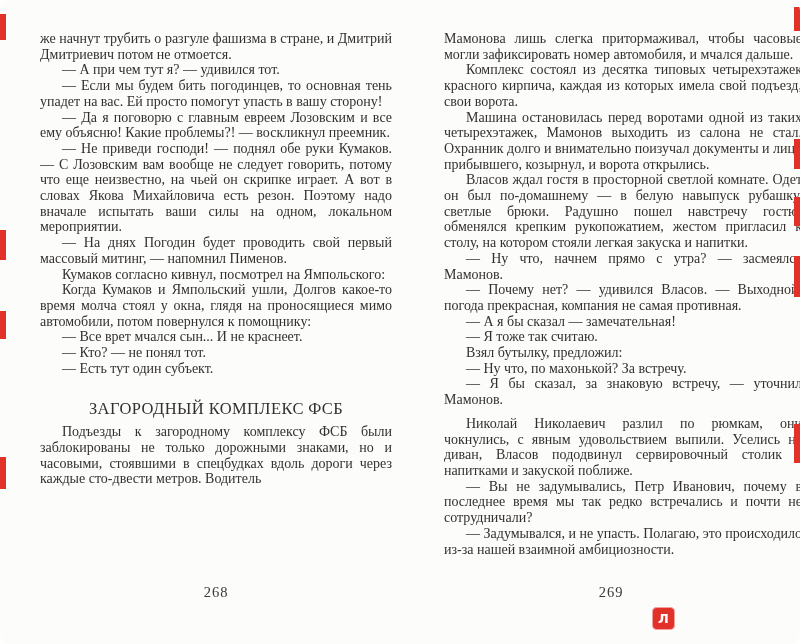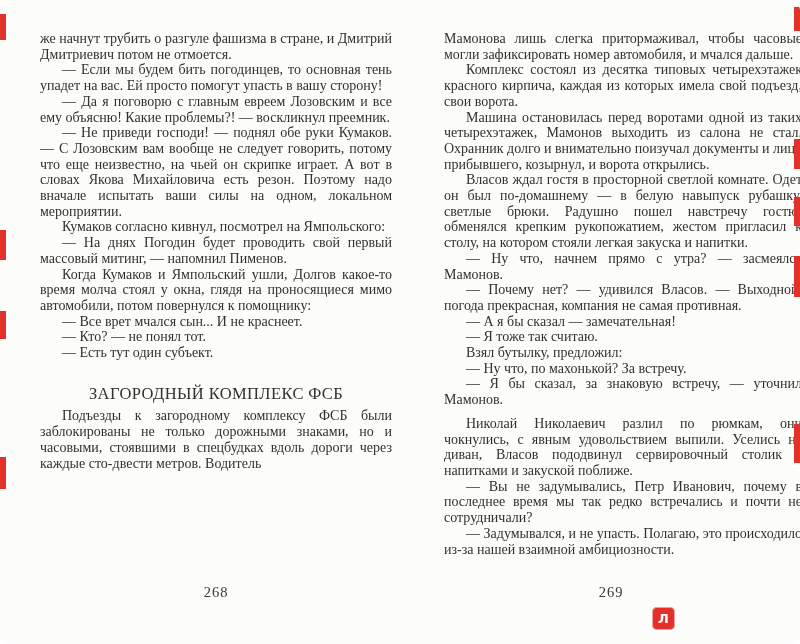--- a/index.html
+++ b/index.html
@@ -67,25 +67,26 @@
   }
   .edge-mark.left  { left: 0; }
   .edge-mark.right { right: 0; }
 </style>
 </head>
 <body>
 
 <div class="screen" style="background: rgb(252, 252, 250); color: rgb(51, 48, 45); border-radius: 11px;">
   <div class="page-body" id="left-body">
       <p class="paragraph">же начнут трубить о разгуле фашизма в стране, и Дмитрий Дмитриевич потом не отмоется.</p>
+      <p class="paragraph indent">— А при чем тут я? — удивился тот.</p>
       <p class="paragraph indent">— Если мы будем бить погодинцев, то основная тень упадет на вас. Ей просто помогут упасть в вашу сторону!</p>
       <p class="paragraph indent">— Да я поговорю с главным евреем Лозовским и все ему объясню! Какие проблемы?! — воскликнул преемник.</p>
       <p class="paragraph indent">— Не приведи господи! — поднял обе руки Кумаков. — С Лозовским вам вообще не следует говорить, потому что еще неизвестно, на чьей он скрипке играет. А вот в словах Якова Михайловича есть резон. Поэтому надо вначале испытать ваши силы на одном, локальном мероприятии.</p>
+      <p class="paragraph indent">— На днях Погодин будет проводить свой первый массовый митинг, — напомнил Пименов.</p>
       <p class="paragraph indent">Кумаков согласно кивнул, посмотрел на Ямпольского:</p>
-      <p class="paragraph indent">— На днях Погодин будет проводить свой первый массовый митинг, — напомнил Пименов.</p>
       <p class="paragraph indent">Когда Кумаков и Ямпольский ушли, Долгов какое-то время молча стоял у окна, глядя на проносящиеся мимо автомобили, потом повернулся к помощнику:</p>
       <p class="paragraph indent">— Все врет мчался сын... И не краснеет.</p>
       <p class="paragraph indent">— Кто? — не понял тот.</p>
       <p class="paragraph indent">— Есть тут один субъект.</p>
       <h2 class="heading">ЗАГОРОДНЫЙ КОМПЛЕКС ФСБ</h2>
       <p class="paragraph indent">Подъезды к загородному комплексу ФСБ были заблокированы не только дорожными знаками, но и часовыми, стоявшими в спецбудках вдоль дороги через каждые сто-двести метров. Водитель</p>
     </div>
   <div class="page-body" id="right-body">
       <p class="paragraph">Мамонова лишь слегка притормаживал, чтобы часовые могли зафиксировать номер автомобиля, и мчался дальше.</p>
       <p class="paragraph indent">Комплекс состоял из десятка типовых четырехэтажек красного кирпича, каждая из которых имела свой подъезд, свои ворота.</p>

